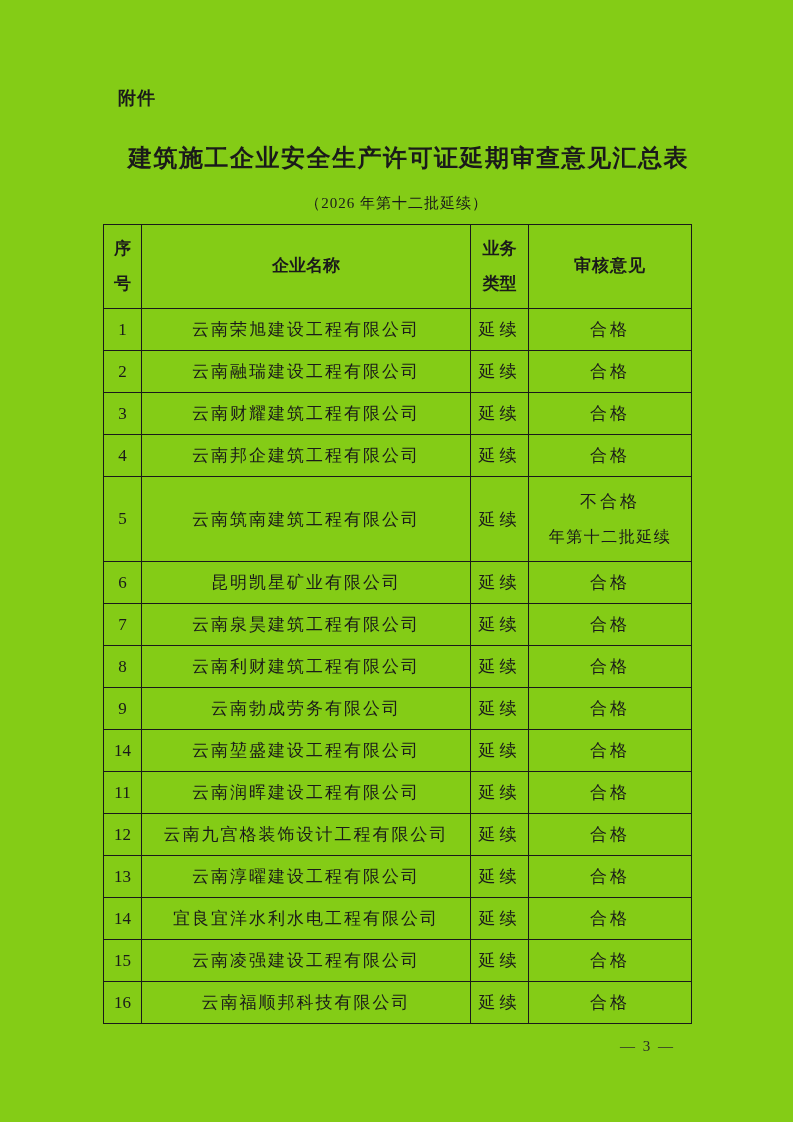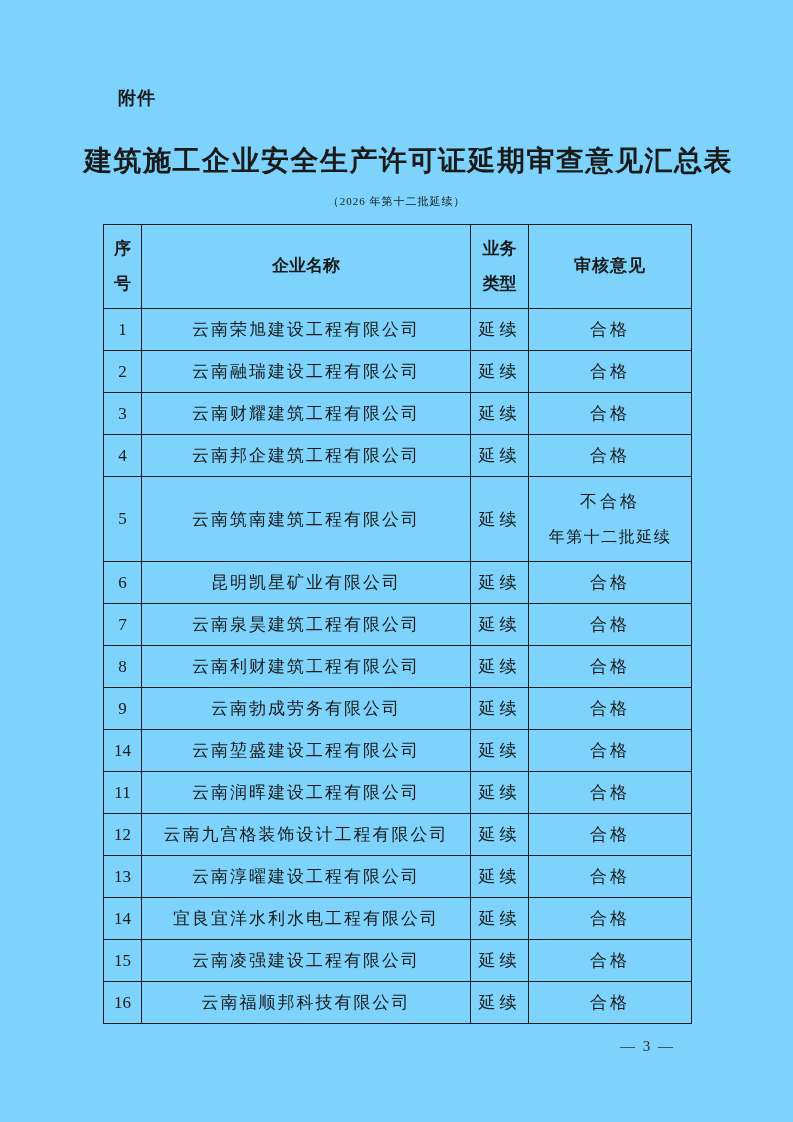--- a/index.html
+++ b/index.html
@@ -4,37 +4,37 @@
 <style>
   * { margin: 0; padding: 0; box-sizing: border-box; }
   html, body { background: #ffffff; }
   body {
     width: 793px; height: 1122px;
     font-family: "Liberation Serif", "DejaVu Serif", serif;
     color: #1a1a1a;
     position: relative;
     overflow: hidden;
   }
-  .page { position: absolute; inset: 0; background: #7dd3fc; }
+  .page { position: absolute; inset: 0; background: #84cc16; }
 
   .attachment {
     position: absolute; left: 118px; top: 86px;
     font-family: "Liberation Sans", "DejaVu Sans", sans-serif;
     font-size: 18px; font-weight: bold; letter-spacing: 1px;
   }
   .doc-title {
     position: absolute; left: 0; top: 142px; width: 100%;
     text-align: center;
     font-family: "Liberation Serif", "DejaVu Serif", serif;
-    font-size: 28px; font-weight: bold; letter-spacing: 1.5px; padding-left: 24px;
+    font-size: 24px; font-weight: bold; letter-spacing: 1.5px; padding-left: 24px;
   }
   .doc-subtitle {
     position: absolute; left: 0; top: 194px; width: 100%;
     text-align: center;
-    font-size: 11px; letter-spacing: 1px;
+    font-size: 15px; letter-spacing: 1px;
   }
 
   table.review-table {
     position: absolute; left: 103px; top: 224px;
     width: 588px;
     border-collapse: collapse;
     table-layout: fixed;
     border-radius: 14px;
   }
   .review-table th, .review-table td {

